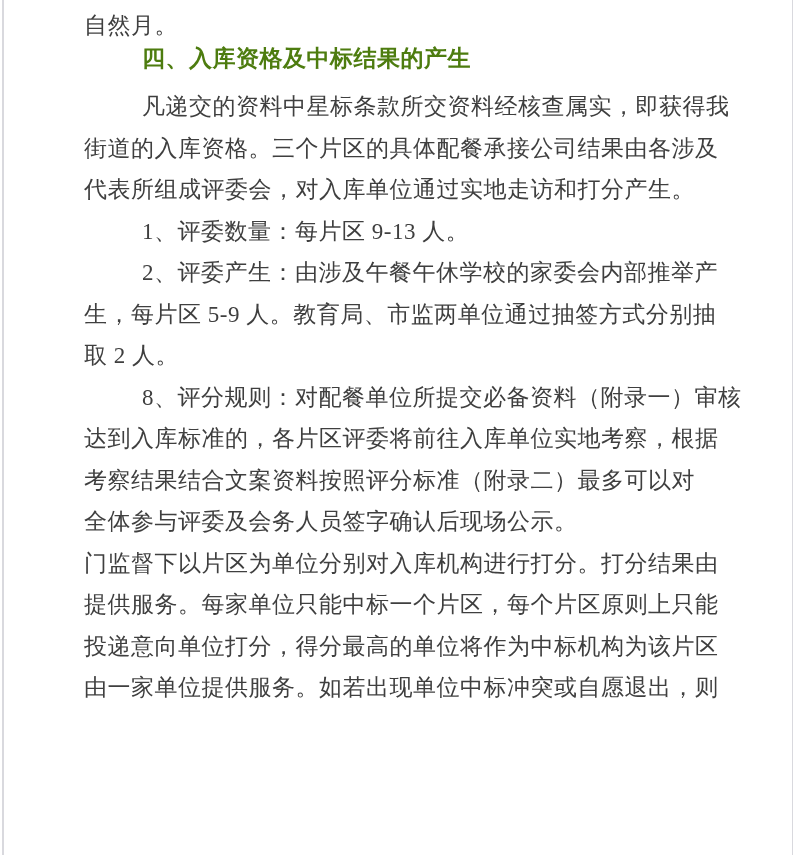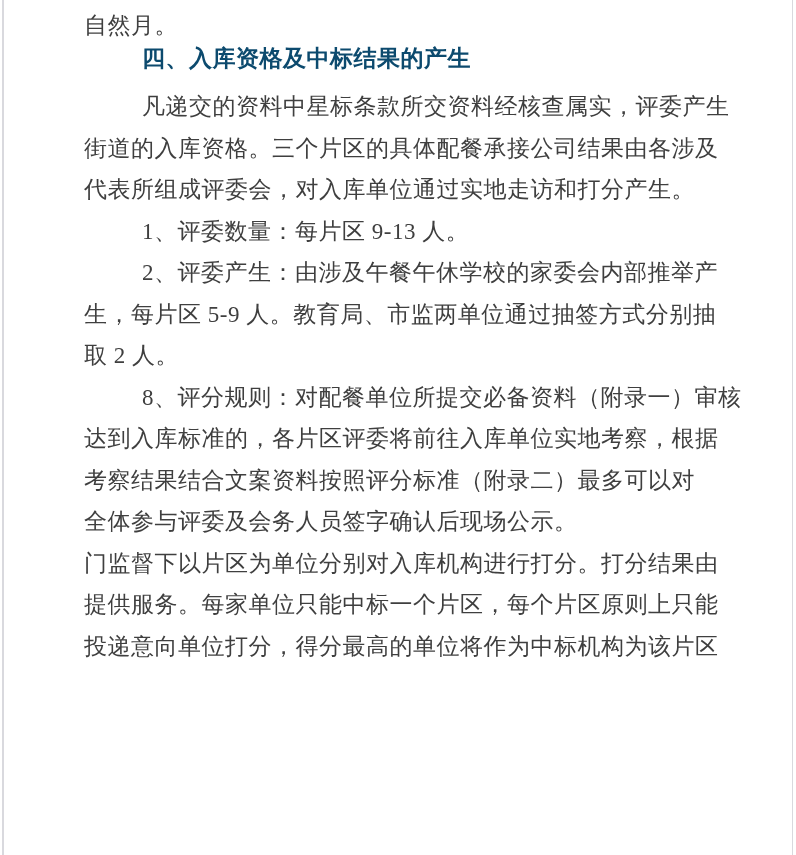--- a/index.html
+++ b/index.html
@@ -35,41 +35,42 @@
     font-size: 23px;
     white-space: nowrap;
     letter-spacing: 0.5px;
   }
   .line.indent {
     text-indent: 58px;
   }
   .line.heading {
     font-family: "Liberation Sans", "DejaVu Sans", sans-serif;
     font-weight: bold;
-    color: #0c4a6e;
+    color: #4d7c0f;
     margin-top: -9px;
     margin-bottom: 7px;
   }
 </style>
 </head>
 <body>
 
 <div class="page">
   <div class="edge left"></div>
   <div class="edge right"></div>
 
   <div class="line">自然月。</div>
   <div class="line heading indent">四、入库资格及中标结果的产生</div>
-  <div class="line indent">凡递交的资料中星标条款所交资料经核查属实，评委产生</div>
+  <div class="line indent">凡递交的资料中星标条款所交资料经核查属实，即获得我</div>
   <div class="line">街道的入库资格。三个片区的具体配餐承接公司结果由各涉及</div>
   <div class="line">代表所组成评委会，对入库单位通过实地走访和打分产生。</div>
   <div class="line indent">1、评委数量：每片区 9-13 人。</div>
   <div class="line indent">2、评委产生：由涉及午餐午休学校的家委会内部推举产</div>
   <div class="line">生，每片区 5-9 人。教育局、市监两单位通过抽签方式分别抽</div>
   <div class="line">取 2 人。</div>
   <div class="line indent">8、评分规则：对配餐单位所提交必备资料（附录一）审核</div>
   <div class="line">达到入库标准的，各片区评委将前往入库单位实地考察，根据</div>
   <div class="line">考察结果结合文案资料按照评分标准（附录二）最多可以对</div>
   <div class="line">全体参与评委及会务人员签字确认后现场公示。</div>
   <div class="line">门监督下以片区为单位分别对入库机构进行打分。打分结果由</div>
   <div class="line">提供服务。每家单位只能中标一个片区，每个片区原则上只能</div>
   <div class="line">投递意向单位打分，得分最高的单位将作为中标机构为该片区</div>
+  <div class="line">由一家单位提供服务。如若出现单位中标冲突或自愿退出，则</div>
 </div>
 
 </body></html>

